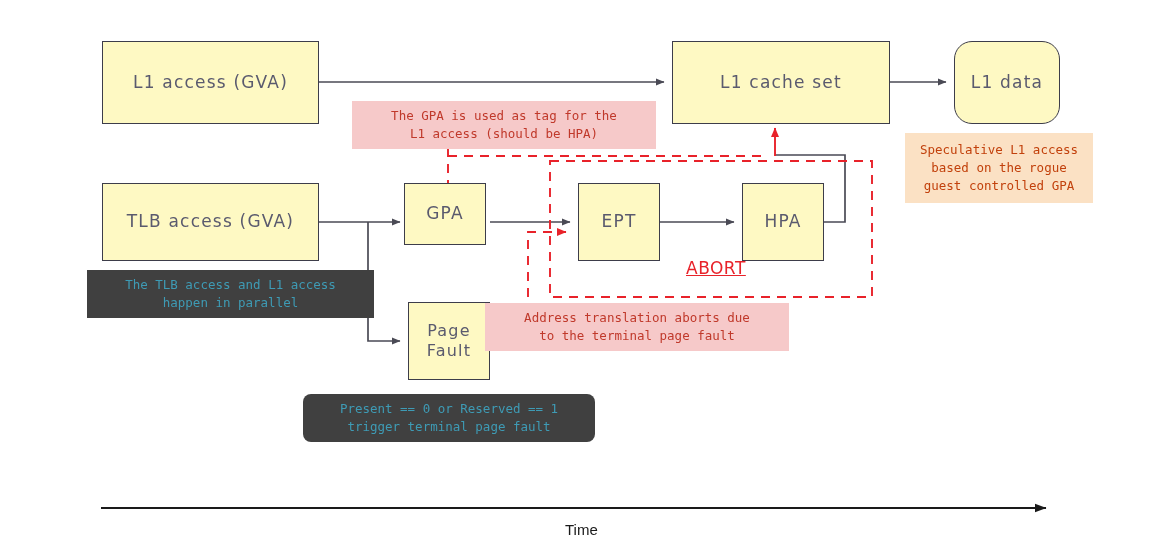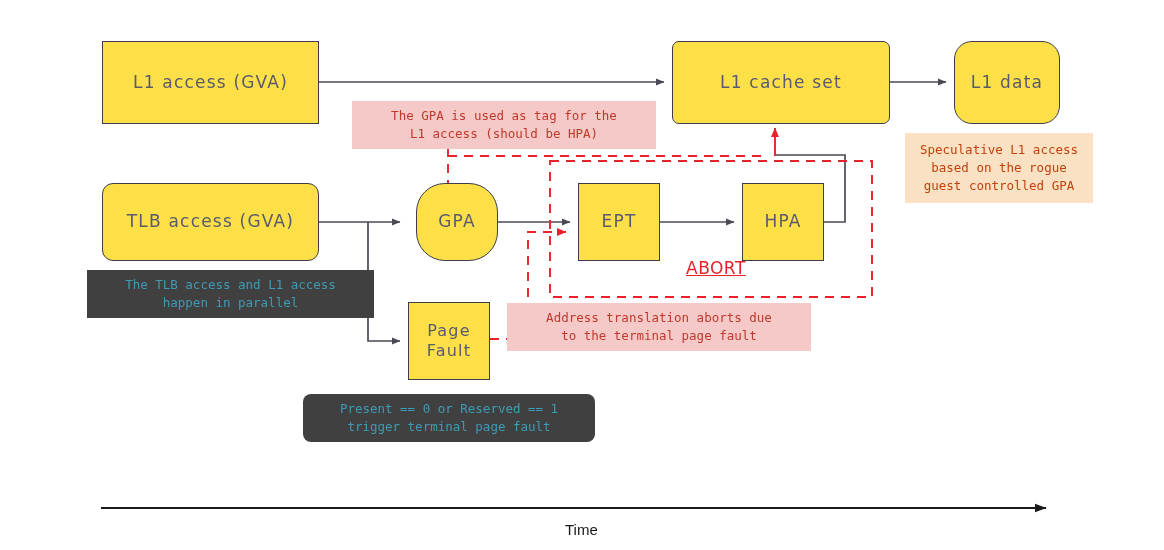--- a/index.html
+++ b/index.html
@@ -1,21 +1,21 @@
 <!DOCTYPE html>
 <html><head>
 <meta charset="utf-8">
 <style>
   html,body{margin:0;padding:0;background:#ffffff;}
   body{width:1164px;height:550px;overflow:hidden;
        font-family:"DejaVu Sans Mono",monospace;}
   #stage{position:relative;width:1164px;height:550px;background:#fff;}
 
   .node{position:absolute;box-sizing:border-box;
-        background:#fde047;border:1.6px solid #3d3d4a;
+        background:#fef9c3;border:1.6px solid #3d3d4a;
         display:flex;align-items:center;justify-content:center;
         text-align:center;color:#5a5a6e;
         font-family:"DejaVu Sans",sans-serif;font-size:17px;
         letter-spacing:1.2px;line-height:1.25;white-space:pre-line;}
 
   .note{position:absolute;box-sizing:border-box;
         display:flex;align-items:center;justify-content:center;
         text-align:center;white-space:pre-line;
         font-family:"DejaVu Sans Mono",monospace;font-size:12.5px;
         line-height:1.45;}
@@ -74,42 +74,42 @@
   <svg class="overlay">
     <path d="M775,156 L775,150" stroke="#e8222a" stroke-width="1.9" fill="none"></path>
   </svg>
 
   <svg class="overlay">
     <path d="M101,508 L1046,508" stroke="#1a1a1a" stroke-width="2.2" fill="none" marker-end="url(#ahblk)"></path>
   </svg>
 
   <div class="node" style="left:102px;top:41px;width:217px;height:83px;">L1 access (GVA)</div>
 
-  <div class="node" style="left:672px;top:41px;width:218px;height:83px;border-radius:7px;">L1 cache set</div>
+  <div class="node" style="left:672px;top:41px;width:218px;height:83px;">L1 cache set</div>
 
   <div class="node" style="left:954px;top:41px;width:106px;height:83px;border-radius:18px;">L1 data</div>
 
-  <div class="node" style="left:102px;top:183px;width:217px;height:78px;border-radius:11px;">TLB access (GVA)</div>
+  <div class="node" style="left:102px;top:183px;width:217px;height:78px;">TLB access (GVA)</div>
 
-  <div class="node" style="left:416px;top:183px;width:82px;height:78px;border-radius:29px;">GPA</div>
+  <div class="node" style="left:404px;top:183px;width:82px;height:62px;">GPA</div>
 
   <div class="node" style="left:578px;top:183px;width:82px;height:78px;">EPT</div>
 
   <div class="node" style="left:742px;top:183px;width:82px;height:78px;">HPA</div>
 
   <div class="node" style="left:408px;top:302px;width:82px;height:78px;font-size:16px;">Page
 Fault</div>
 
   <div class="note red" style="left:352px;top:101px;width:304px;height:48px;">The GPA is used as tag for the
 L1 access (should be HPA)</div>
 
   <div class="note green" style="left:87px;top:270px;width:287px;height:48px;">The TLB access and L1 access
 happen in parallel</div>
 
-  <div class="note red" style="left:507px;top:303px;width:304px;height:48px;">Address translation aborts due
+  <div class="note red" style="left:485px;top:303px;width:304px;height:48px;">Address translation aborts due
 to the terminal page fault</div>
 
   <div class="note green" style="left:303px;top:394px;width:292px;height:48px;border-radius:8px;">Present == 0 or Reserved == 1
 trigger terminal page fault</div>
 
   <div class="note orange" style="left:905px;top:133px;width:188px;height:70px;">Speculative L1 access
 based on the rogue
 guest controlled GPA</div>
 
   <div class="abort-label" style="left:686px;top:258px;text-decoration:underline;">ABORT</div>

